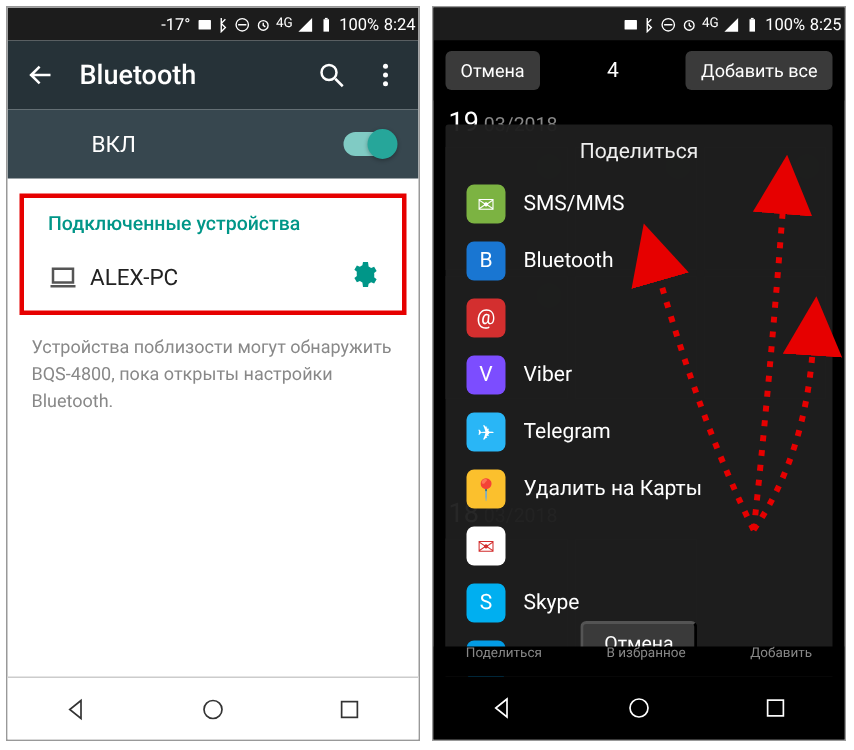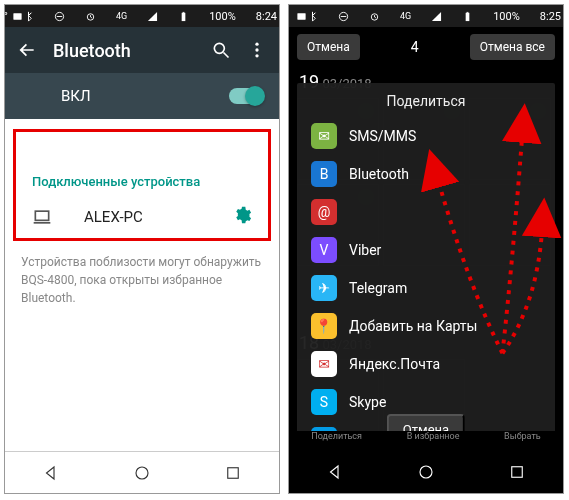--- a/index.html
+++ b/index.html
@@ -2,32 +2,32 @@
 <html><head>
 <meta charset="utf-8">
 <style>
   * { box-sizing: border-box; margin: 0; padding: 0; font-family: Roboto, Arial, sans-serif; }
   body { background: #fff; width: 569px; height: 500px; overflow: hidden; }
   .wrap { display: flex; gap: 8px; padding: 4px; }
   .phone { width: 276px; height: 490px; border: 1px solid #999; background: #fff; position: relative; overflow: hidden; }
   
   .status { height: 22px; background: #1c1c1c; color: #fff; display: flex; align-items: center; justify-content: flex-end; padding: 0 2px; font-size: 11px; }
   .status .left { display:flex; gap:4px; align-items:center; }
-  .status .right { display:flex; gap:20px; align-items:center; }
+  .status .right { display:flex; gap:3px; align-items:center; }
   .status svg { width:11px; height:11px; fill:#fff; }
   
   .appbar { height: 46px; background: #263238; color:#fff; display:flex; align-items:center; padding:0 12px; gap:16px; }
   .appbar .title { font-size:18px; font-weight:500; flex:1; }
   .appbar svg { width:20px; height:20px; fill:#fff; }
   .togglebar { height:46px; background:#37474f; color:#fff; display:flex; align-items:center; justify-content:space-between; padding:0 16px 0 56px; font-size:15px; }
   .switch { width:34px; height:16px; background:#80cbc4; border-radius:8px; position:relative; }
   .switch::after { content:""; position:absolute; width:20px; height:20px; background:#26a69a; border-radius:50%; top:-2px; right:-2px; box-shadow:0 1px 3px rgba(0,0,0,.3); }
   .content { padding:8px 0; font-size:14px; color:#333; }
-  .section-header { color:#009688; font-size:13px; font-weight:500; padding:10px 16px 6px;margin-top:32px; }
-  .device-row { display:flex; align-items:center; padding:10px 16px; gap:32px; }
+  .section-header { color:#009688; font-size:13px; font-weight:500; padding:10px 16px 6px; }
+  .device-row { display:flex; align-items:center; padding:10px 16px; gap:8px; }
   .device-row svg { width:20px; height:20px; fill:#555; }
   .device-row .name { flex:1; font-size:15px; color:#222; }
   .gear svg { fill:#009688; }
   .red-box { border:3px solid #e60000; margin:2px 8px; }
   .empty { text-align:center; color:#666; font-size:13px; padding:10px 20px; }
   .hint { color:#888; font-size:12px; padding:10px 16px; line-height:1.5; }
   
   .navbar { position:absolute; bottom:0; left:0; right:0; height:42px; background:#fff; border-top:1px solid #ccc; display:flex; justify-content:space-around; align-items:center; }
   .phone.dark .navbar { background:#000; border-top:none; }
   .navbar svg { width:18px; height:18px; fill:none; stroke:#333; stroke-width:1.5; }
@@ -115,21 +115,21 @@
           <svg viewBox="0 0 24 24">
               <rect x="4" y="5" width="16" height="11" fill="none" stroke="#555" stroke-width="2"></rect>
               <line x1="2" y1="19" x2="22" y2="19" stroke="#555" stroke-width="2"></line>
             </svg>
           <span class="name">ALEX-PC</span>
           <span class="gear"><svg viewBox="0 0 24 24">
                 <path d="M12 8a4 4 0 100 8 4 4 0 000-8zm9 4a7 7 0 00-.1-1.2l2-1.6-2-3.4-2.4 1a7 7 0 00-2-1.2L16 2h-4l-.5 2.6a7 7 0 00-2 1.2l-2.4-1-2 3.4 2 1.6A7 7 0 007 12c0 .4 0 .8.1 1.2l-2 1.6 2 3.4 2.4-1c.6.5 1.3.9 2 1.2L12 22h4l.5-2.6c.7-.3 1.4-.7 2-1.2l2.4 1 2-3.4-2-1.6c.1-.4.1-.8.1-1.2z" fill="#009688"></path>
               </svg></span>
         </div>
       </div>
-      <div class="hint">Устройства поблизости могут обнаружить BQS-4800, пока открыты избранное Bluetooth.</div>
+      <div class="hint">Устройства поблизости могут обнаружить BQS-4800, пока открыты настройки Bluetooth.</div>
     </div>
     <div class="navbar">
       <svg viewBox="0 0 24 24">
           <path d="M16 4l-10 8 10 8z"></path>
         </svg>
       <svg viewBox="0 0 24 24">
           <circle cx="12" cy="12" r="8"></circle>
         </svg>
       <svg viewBox="0 0 24 24">
           <rect x="5" y="5" width="14" height="14"></rect>
@@ -164,21 +164,21 @@
             <rect x="8" y="4" width="8" height="18"></rect>
             <rect x="10" y="2" width="4" height="2"></rect>
           </svg>
         <span>100%</span>
         <span>8:25</span>
       </div>
     </div>
     <div class="sel-bar">
       <button class="sel-btn">Отмена</button>
       <span class="sel-count">4</span>
-      <button class="sel-btn">Отмена все</button>
+      <button class="sel-btn">Добавить все</button>
     </div>
     <div class="thumbs">
       <div class="date-row"><span class="big">19</span><span> 03/2018</span></div>
       <div class="thumb-grid">
         <div class="thumb">
             <div class="chk"></div>
           </div>
         <div class="thumb">
             <div class="chk"></div>
           </div>
@@ -214,41 +214,40 @@
           <div class="share-row">
             <div class="ico" style="background: rgb(124, 77, 255);">V</div>
             <span>Viber</span>
           </div>
           <div class="share-row">
             <div class="ico" style="background: rgb(41, 182, 246);">✈</div>
             <span>Telegram</span>
           </div>
           <div class="share-row">
             <div class="ico" style="background: rgb(251, 192, 45);">📍</div>
-            <span>Добавить на Карты</span>
+            <span>Удалить на Карты</span>
           </div>
           <div class="share-row">
             <div class="ico" style="background: rgb(255, 255, 255); color: rgb(211, 47, 47);">✉</div>
-            <span>Яндекс.Почта</span>
           </div>
           <div class="share-row">
             <div class="ico" style="background: rgb(0, 175, 240);">S</div>
             <span>Skype</span>
           </div>
           <div class="share-row">
             <div class="ico" style="background: rgb(3, 155, 229);">☁</div>
             <span>Яндекс.Диск</span>
           </div>
         </div>
     </div>
     <button class="cancel-ovl">Отмена</button>
     <div class="bottom-actions">
       <span>Поделиться</span>
       <span>В избранное</span>
-      <span>Выбрать</span>
+      <span>Добавить</span>
     </div>
     <div class="navbar">
       <svg viewBox="0 0 24 24">
           <path d="M16 4l-10 8 10 8z"></path>
         </svg>
       <svg viewBox="0 0 24 24">
           <circle cx="12" cy="12" r="8"></circle>
         </svg>
       <svg viewBox="0 0 24 24">
           <rect x="5" y="5" width="14" height="14"></rect>

